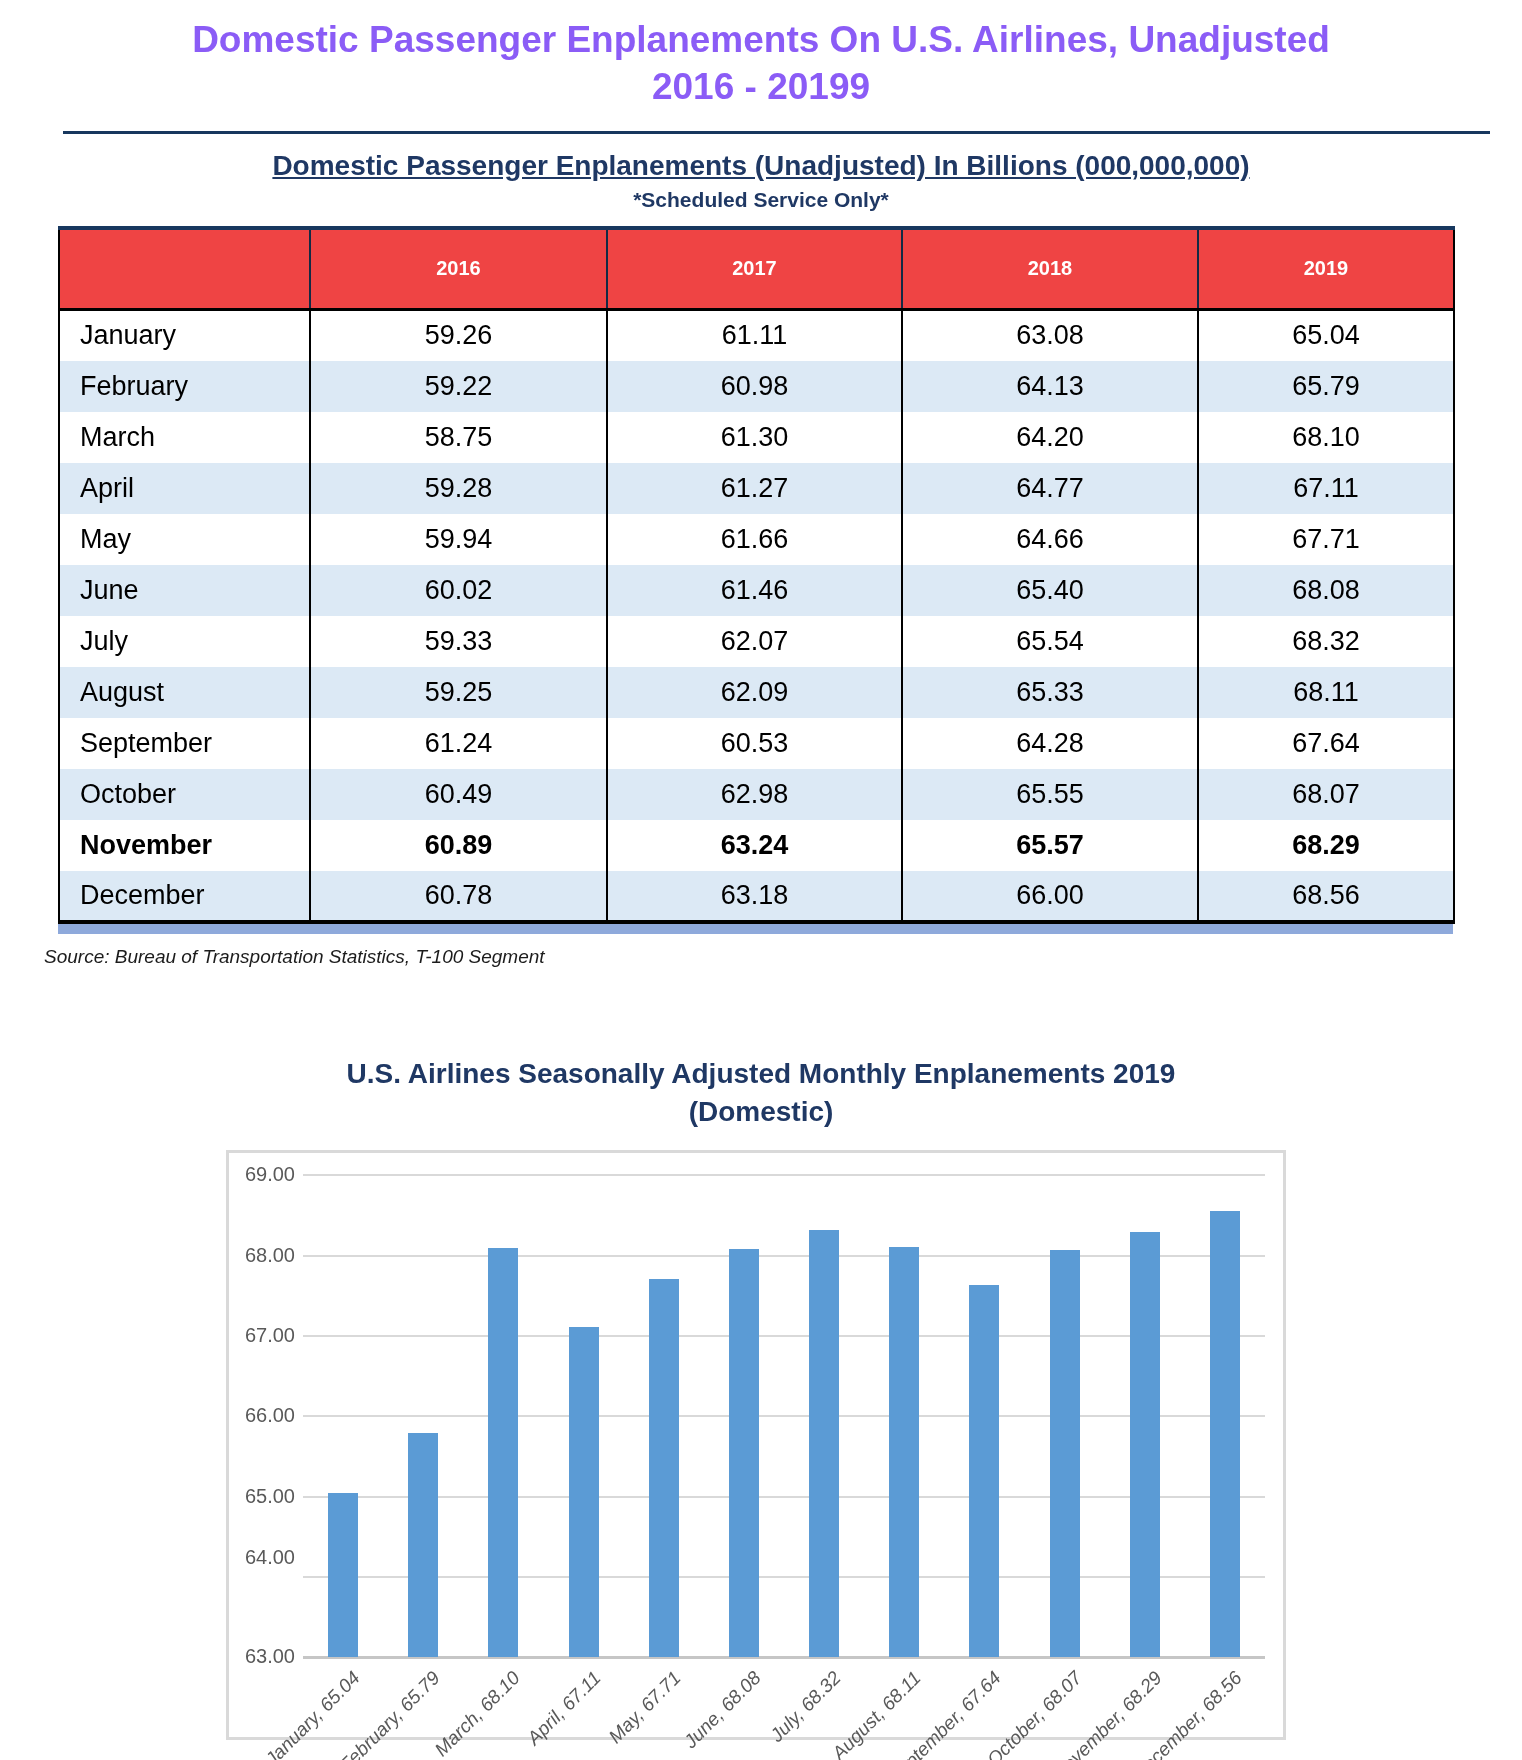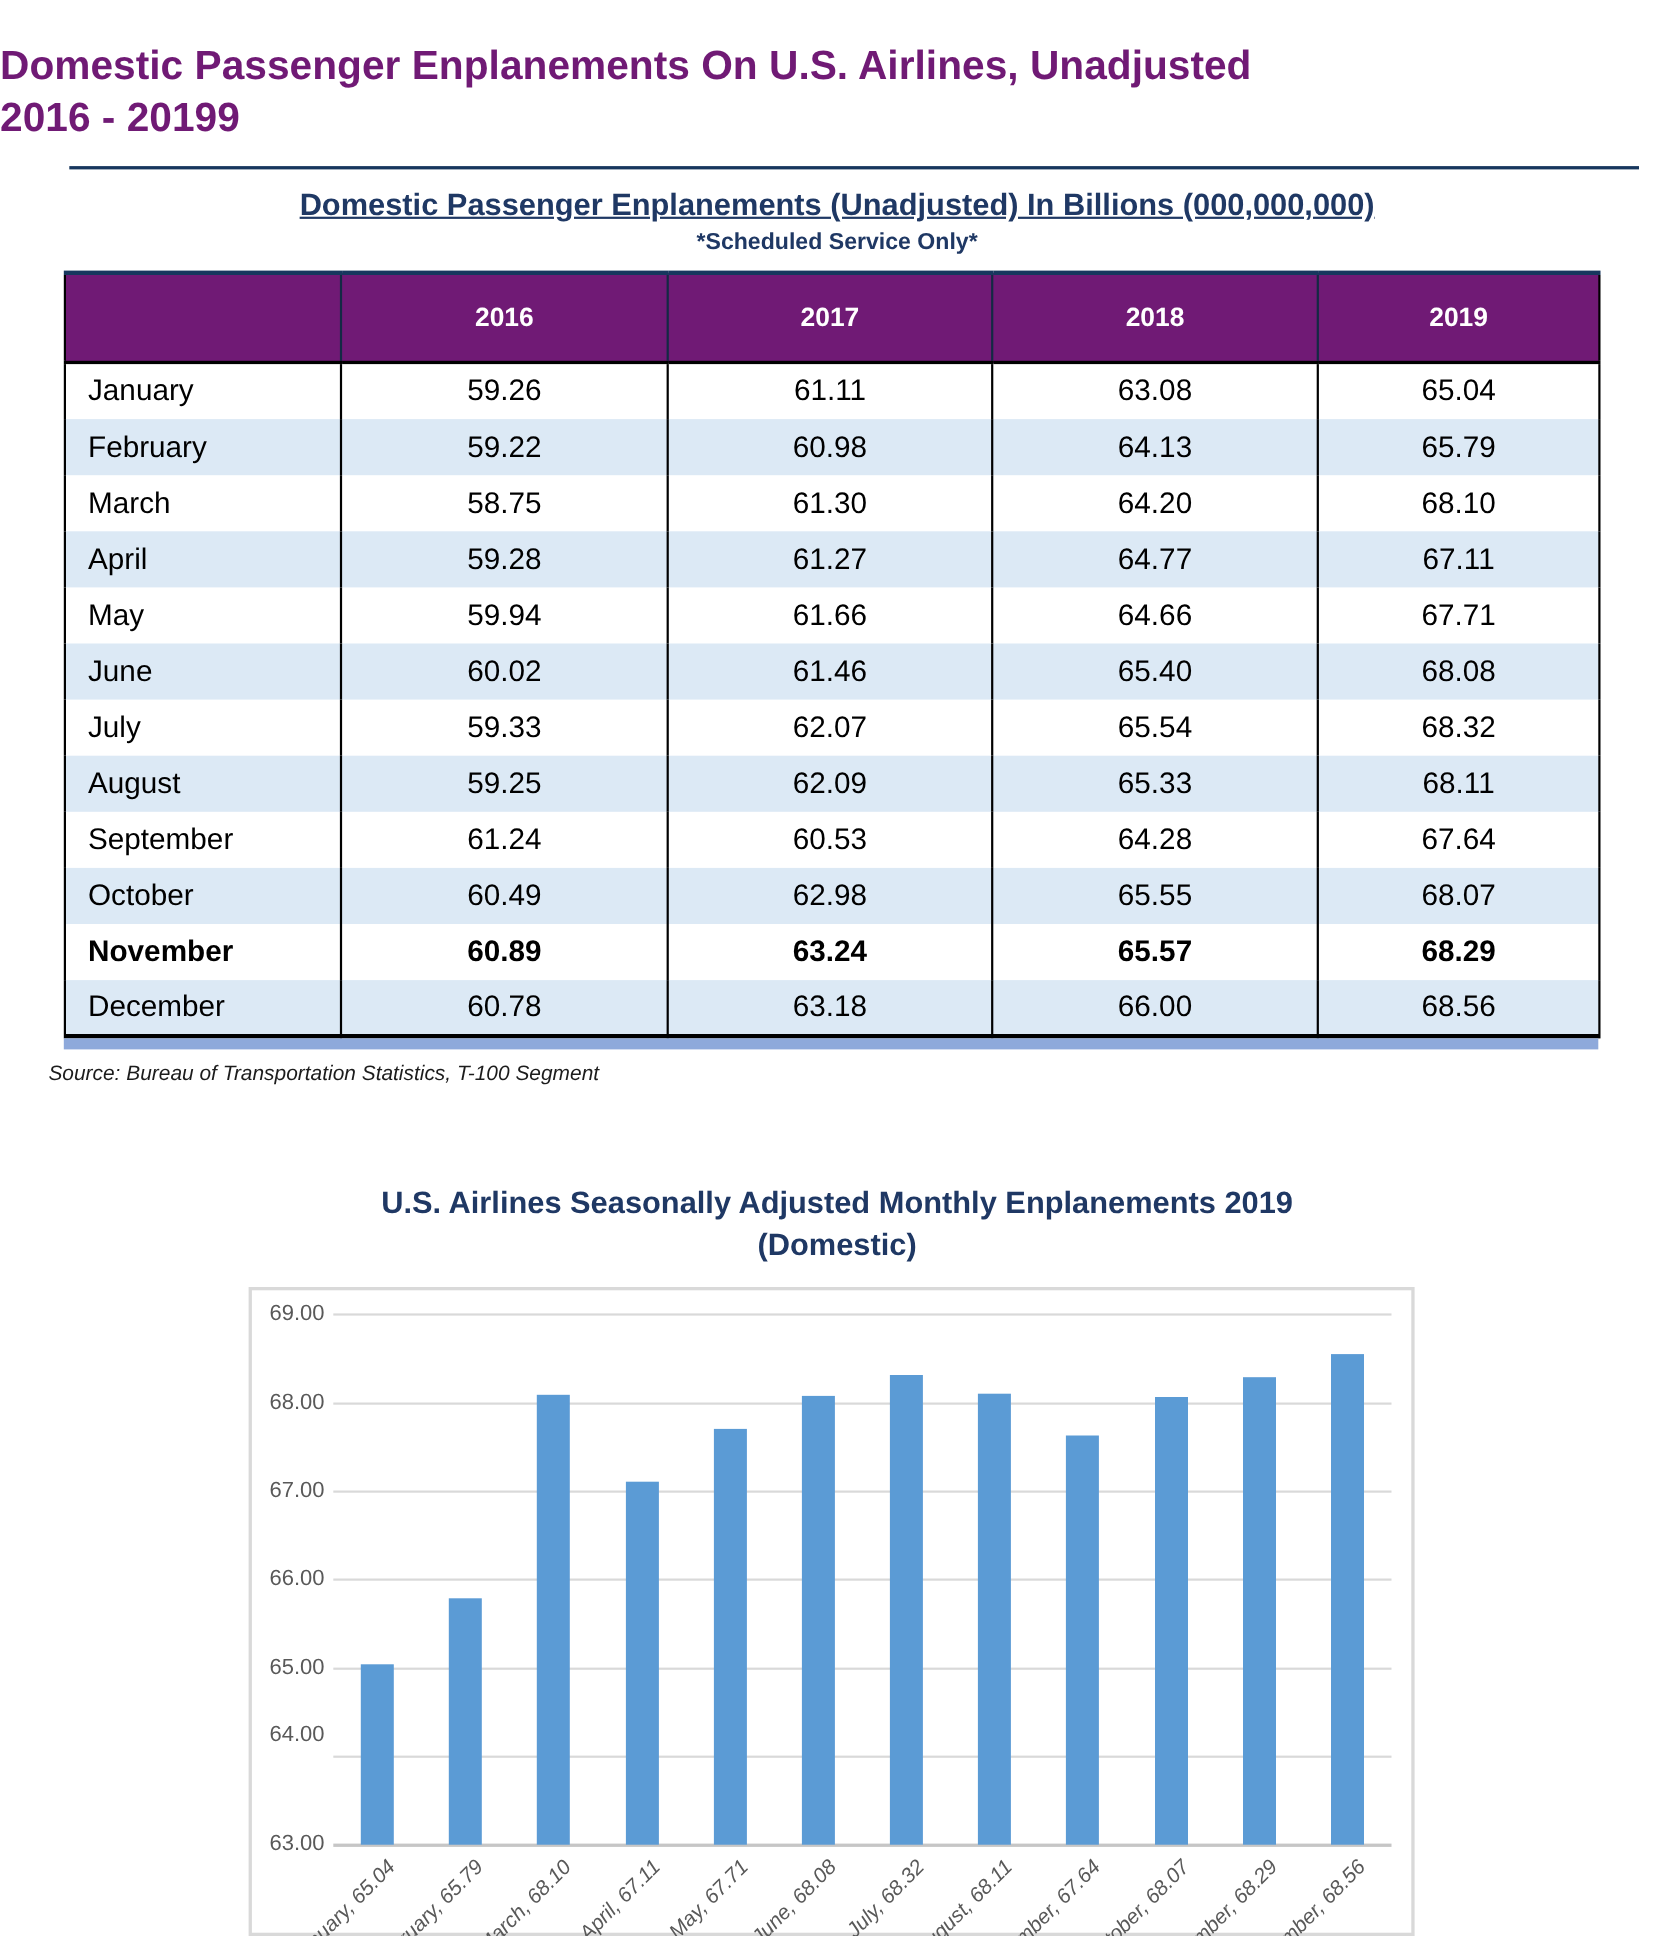--- a/index.html
+++ b/index.html
@@ -3,23 +3,23 @@
 <meta charset="utf-8">
 <style>
   * { box-sizing: border-box; margin: 0; padding: 0; }
   html, body { background: #ffffff; }
   body {
     width: 1522px; height: 1760px;
     font-family: "Liberation Sans", sans-serif;
     position: relative; overflow: hidden;
   }
   .main-title {
-    margin-top: 36px;
-    text-align: left;
-    color: #701a75;
+    margin-top: 16px;
+    text-align: center;
+    color: #8b5cf6;
     font-size: 37px;
     font-weight: bold;
     line-height: 1.28;
   }
   .rule {
     margin: 20px 0 0 63px;
     width: 1427px; height: 3px;
     background: #17375e;
   }
   .table-title {
@@ -40,23 +40,23 @@
   table.data {
     margin: 14px 0 0 58px;
     width: 1395px;
     border-collapse: collapse;
     table-layout: fixed;
     border-left: 2px solid #000;
     border-right: 2px solid #000;
     border-bottom: 4px solid #000;
   }
   table.data thead th {
-    background: #701a75;
+    background: #ef4444;
     color: #ffffff;
-    font-size: 24px;
+    font-size: 20px;
     font-weight: bold;
     height: 82px;
     text-align: center;
     border-top: 4px solid #17375e;
     border-bottom: 3px solid #000;
     border-left: 2px solid #132a44;
   }
   table.data thead th:first-child { border-left: none; }
   table.data tbody td {
     font-size: 27px;

